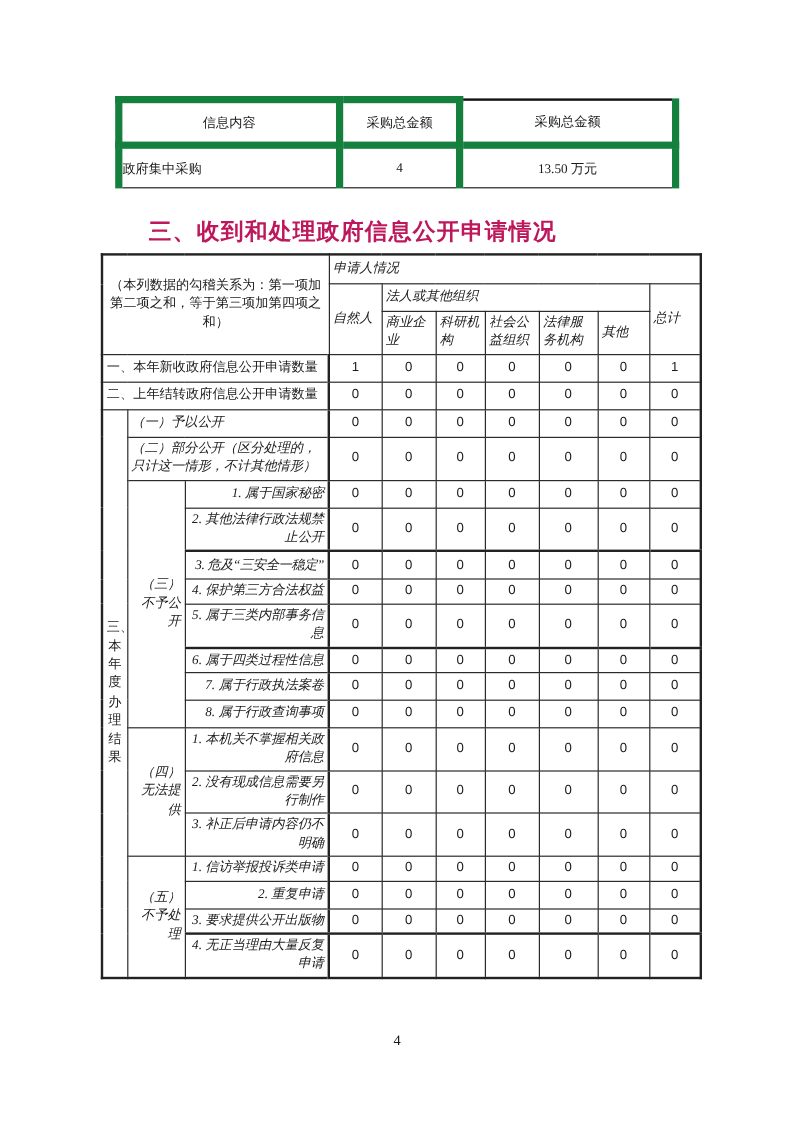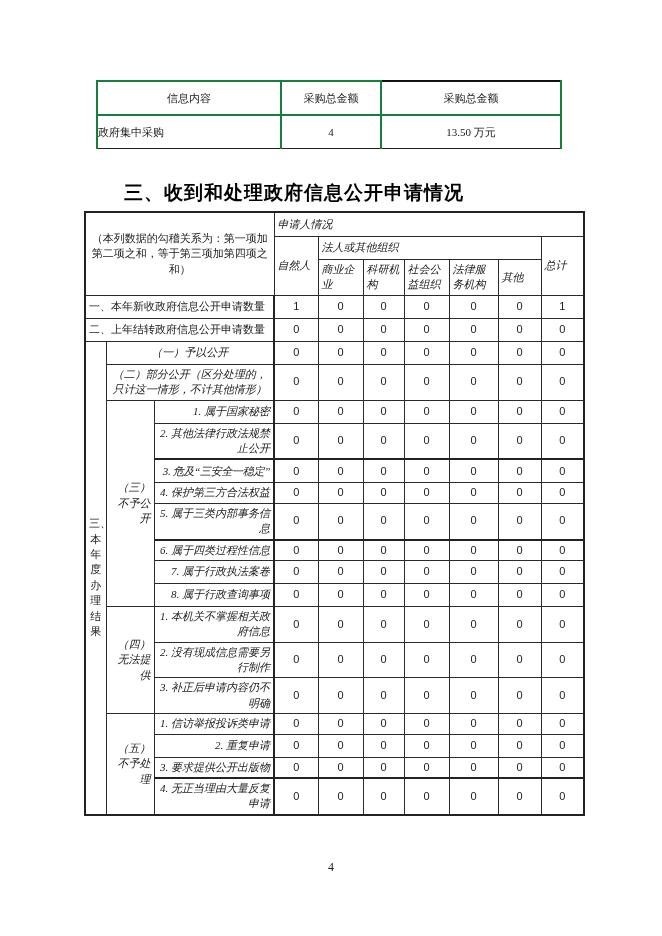--- a/index.html
+++ b/index.html
@@ -1,41 +1,41 @@
 <!DOCTYPE html>
 <html><head>
 <meta charset="utf-8">
 <style>
   html,body{margin:0;padding:0;background:#e8e8e8;}
   .page{position:relative;width:662px;height:936px;margin:0 auto;background:#ffffff;
         font-family:"Liberation Serif",serif;color:#1a1a1a;overflow:hidden;}
 
   
   .ptable{position:absolute;left:96px;top:80px;width:464px;border-collapse:collapse;table-layout:fixed;}
-  .ptable td{border:2px solid #15803d;font-size:11px;text-align:center;padding:0;height:32px;overflow:hidden;}
+  .ptable td{border:6px solid #15803d;font-size:11px;text-align:center;padding:0;height:32px;overflow:hidden;}
   .ptable td.cell-left{text-align:left;}
   .ptable td.hl{border-top:2.5px solid #111;border-left:2.5px solid #111;}
   .ptable tr:last-child td{border-bottom:1.5px solid #222;}
 
   
   .heading{position:absolute;left:124px;top:180px;font-family:"Liberation Sans",sans-serif;
-           font-weight:bold;font-size:19px;letter-spacing:1px;color:#000000;white-space:nowrap;}
+           font-weight:bold;font-size:19px;letter-spacing:1px;color:#be185d;white-space:nowrap;}
 
   
   .app-table{position:absolute;left:84px;top:211px;width:499px;border-collapse:collapse;
              table-layout:fixed;border:2px solid #222;}
   .app-table td{border:1px solid #2b2b2b;padding:2px 3px;font-size:11px;vertical-align:middle;
                 line-height:1.4;overflow:hidden;}
   .hc{text-align:left;font-style:italic;}
   .hr1 td{height:19px;}
   .hr2 td{height:18px;margin-top:44px;}
   .note{font-size:10.5px;text-align:center;padding:2px 5px;line-height:1.65;}
   .rowlabel{text-align:left;padding-left:3px;white-space:nowrap;font-size:11px;height:18px;}
   .kai{font-style:italic;}
-  .glabel{font-size:10.5px;text-align:center;line-height:1.55;padding-left:4px;font-family:Liberation Serif, serif;}
+  .glabel{font-size:10.5px;text-align:left;line-height:1.55;padding-left:4px;font-family:Liberation Serif, serif;}
   .seclabel{font-size:10.5px;text-align:right;line-height:1.7;padding-left:6px;vertical-align:middle;}
   .sub{font-size:10.5px;text-align:right;line-height:1.55;padding-left:4px;}
   .tight{white-space:nowrap;font-size:9.5px;letter-spacing:-0.3px;padding-left:3px;}
   .vert{padding:1px 0;font-size:10px;line-height:1.8;text-align:center;vertical-align:middle;
         word-break:break-all;}
   .num{text-align:center;font-family:"Liberation Sans",sans-serif;font-size:11px;}
   .fn{border-left:2px solid #222 !important;}
   .bl2{border-left:2px solid #222;}
   tr.tb > td{border-bottom:2px solid #222;}
   .single td{height:18px;}

